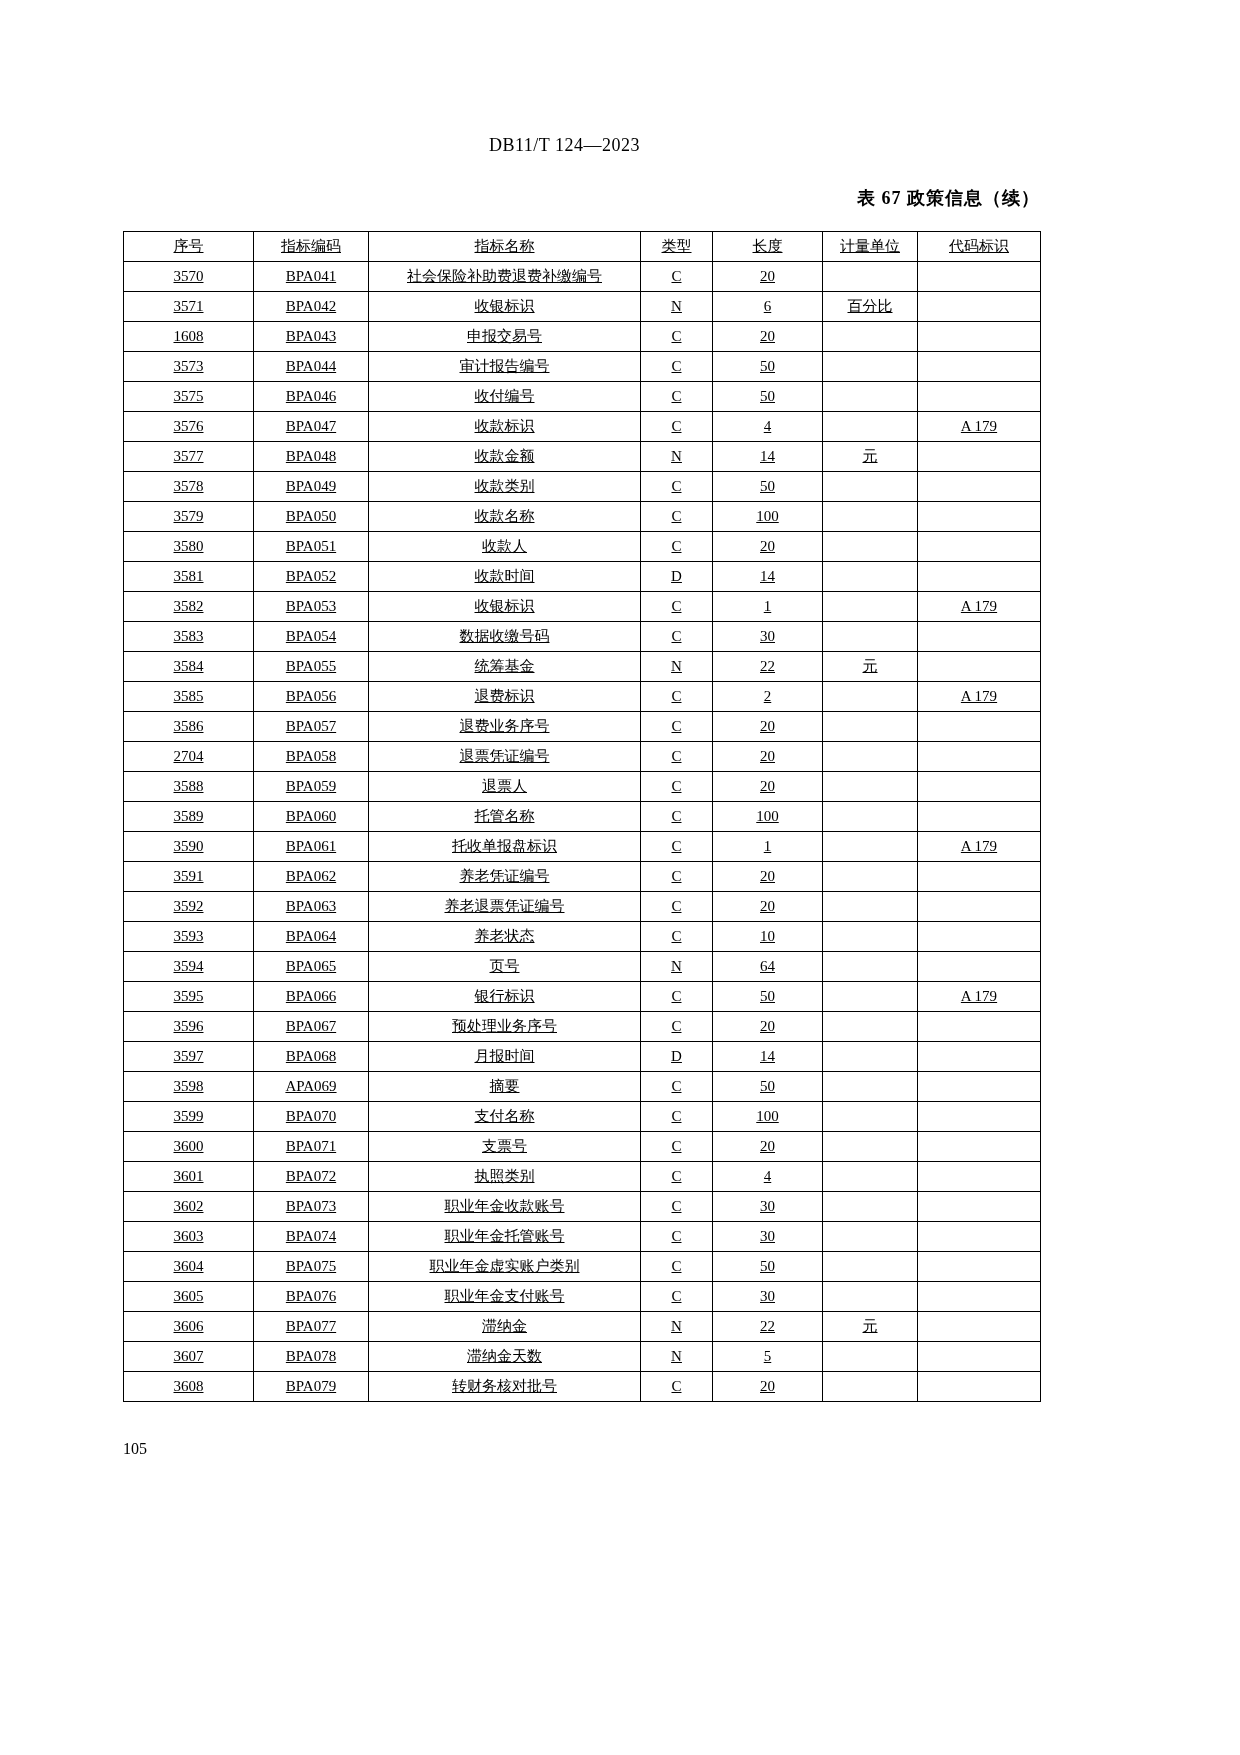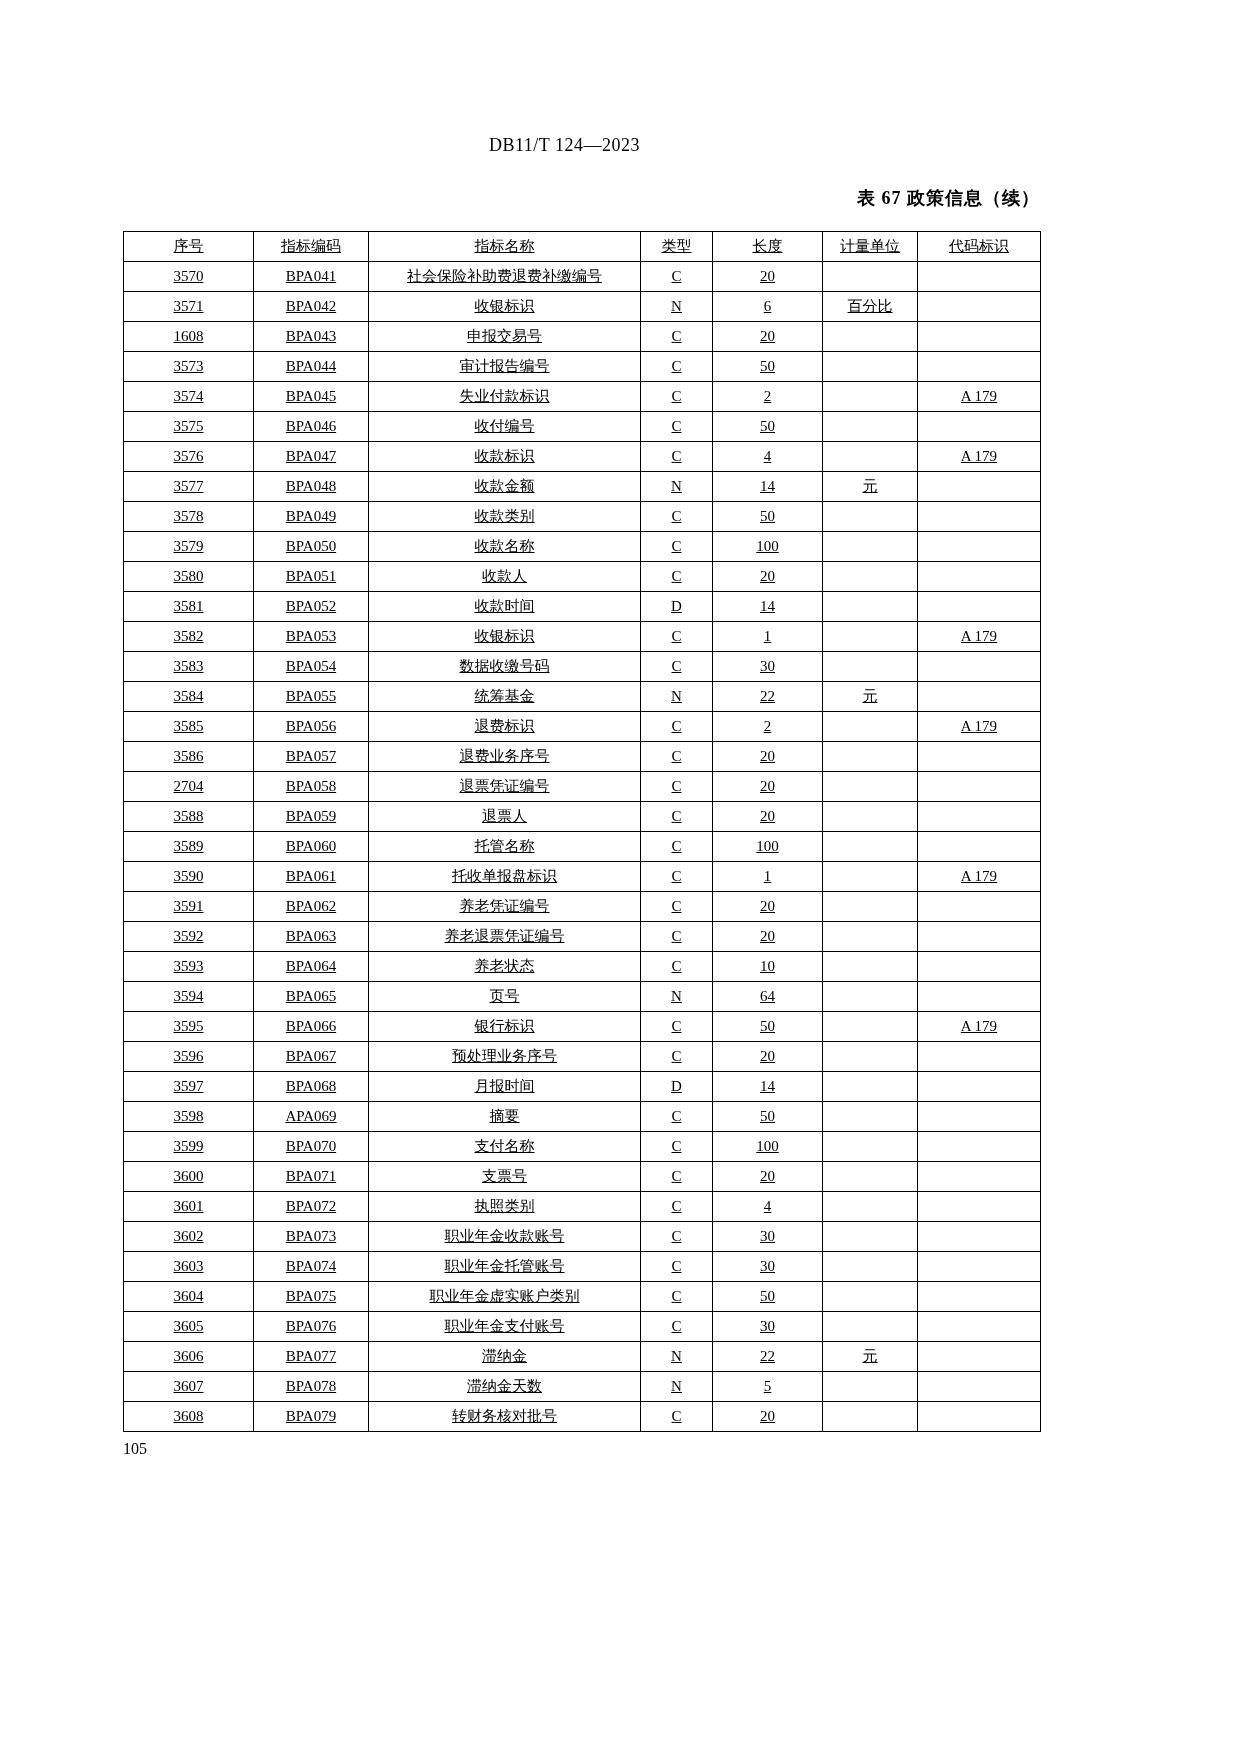--- a/index.html
+++ b/index.html
@@ -134,29 +134,20 @@
       <tr>
         <td>3573</td>
         <td>BPA044</td>
         <td>审计报告编号</td>
         <td>C</td>
         <td>50</td>
         <td></td>
         <td></td>
       </tr>
       <tr>
-        <td>3574</td>
-        <td>BPA045</td>
-        <td>失业付款标识</td>
-        <td>C</td>
-        <td>2</td>
-        <td></td>
-        <td>A 179</td>
-      </tr>
-      <tr>
         <td>3575</td>
         <td>BPA046</td>
         <td>收付编号</td>
         <td>C</td>
         <td>50</td>
         <td></td>
         <td></td>
       </tr>
       <tr>
         <td>3576</td>

